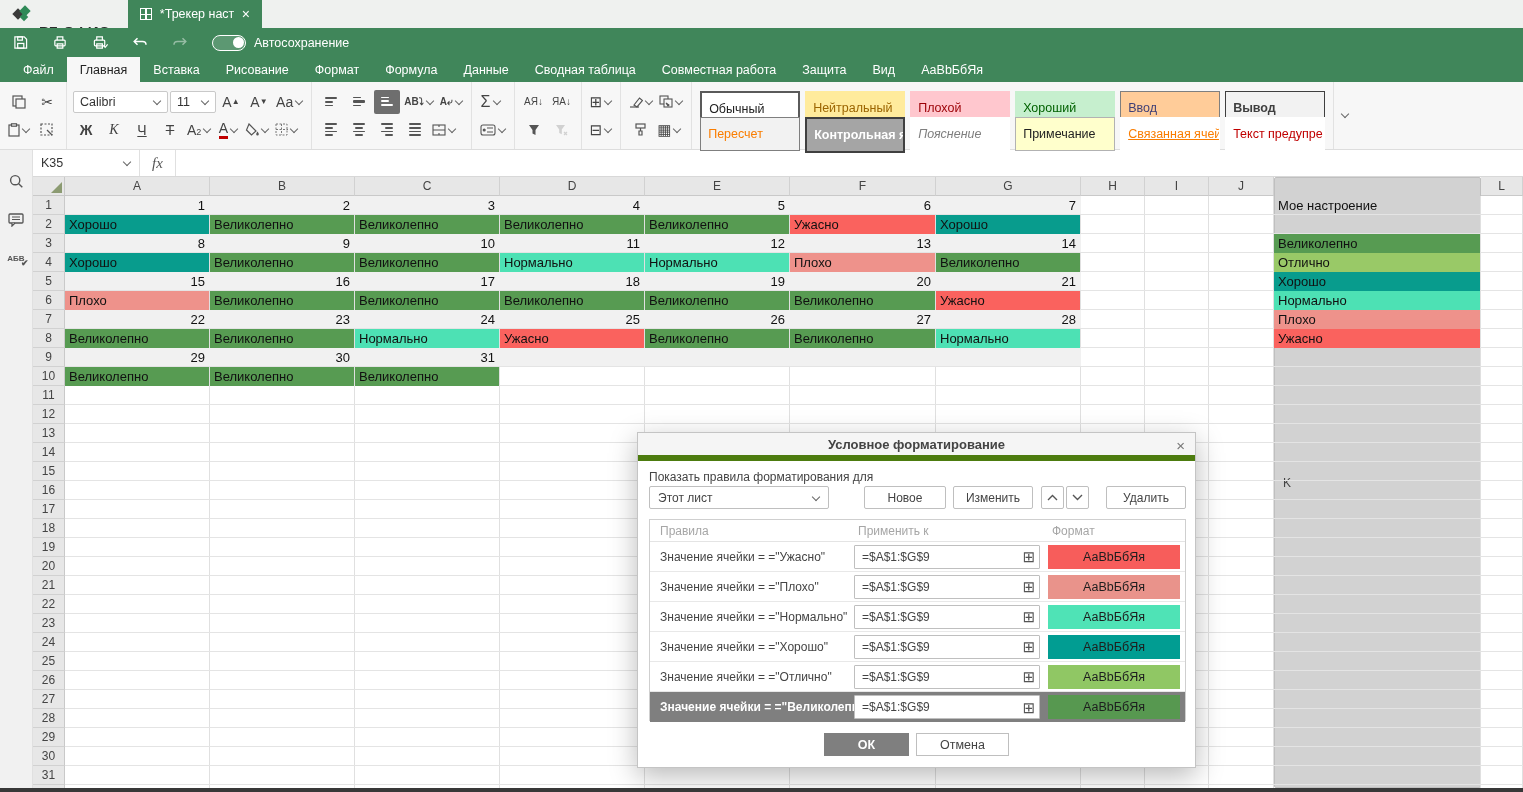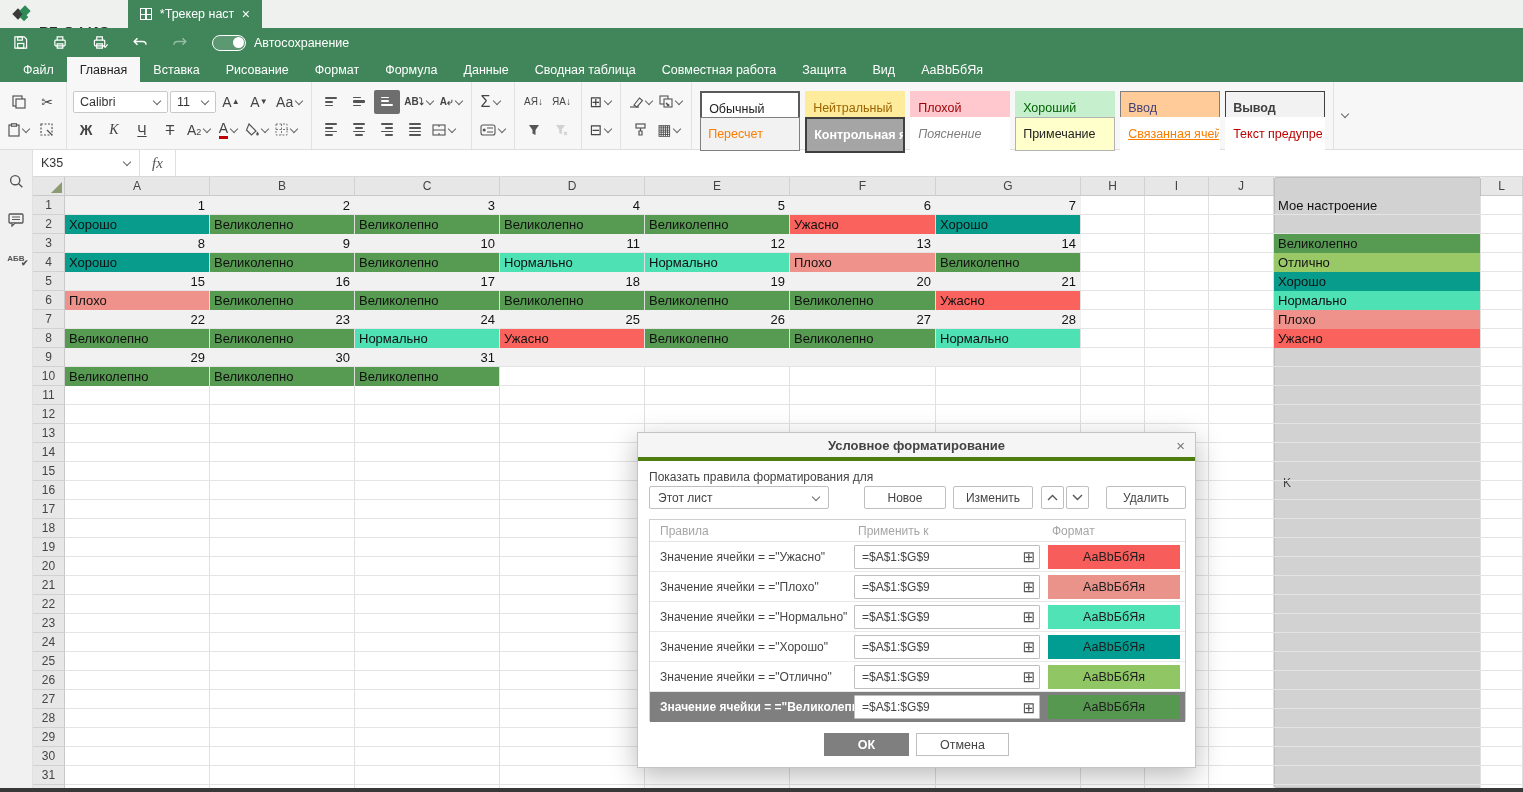--- a/index.html
+++ b/index.html
@@ -79,21 +79,21 @@
   .corner{position:absolute;left:0;top:0;width:32px;height:19px;background:#E7E7E7;border-right:1px solid #C9C9C9;border-bottom:1px solid #C9C9C9;}
   .corner .tri{position:absolute;right:2px;bottom:2px;width:0;height:0;border-left:11px solid transparent;border-bottom:11px solid #8C9B72;}
   .gline-v{top:19px;width:1px;background:#E0E0E0;}
   .gline-h{left:32px;height:1px;background:#E4E4E4;}
   .band{background:#F1F1F1;height:18px;}
   .cell{height:19px;line-height:19px;font-size:13px;color:#111;padding:0 4px;white-space:nowrap;overflow:hidden;}
   .cell.num{text-align:right;}
 
   
   .dialog{position:absolute;left:637px;top:432px;width:559px;height:336px;background:#fff;border:1px solid #C4C4C4;box-shadow:0 8px 26px rgba(0,0,0,.28);}
-  .dlg-title{height:28px;background:#F5F5F5;border-bottom:4px solid #4d7c0f;display:flex;align-items:center;justify-content:center;font-size:13px;font-weight:bold;color:#444;position:relative;}
+  .dlg-title{height:28px;background:#F5F5F5;border-bottom:6px solid #4d7c0f;display:flex;align-items:center;justify-content:center;font-size:13px;font-weight:bold;color:#444;position:relative;}
   .dlg-close{position:absolute;right:10px;top:4px;font-size:15px;color:#777;cursor:pointer;font-weight:normal;}
   .dlg-body{position:relative;height:307px;}
   .dlg-label{position:absolute;left:11px;top:9px;font-size:12px;color:#444;}
   .dlg-scope{position:absolute;left:11px;top:25px;width:180px;height:23px;}
   .sel{background:#fff;border:1px solid #BFBFBF;border-radius:2px;height:100%;display:flex;align-items:center;justify-content:space-between;padding:0 8px;font-size:12px;color:#444;cursor:pointer;}
   .dbtn{position:absolute;top:25px;height:23px;background:#fff;border:1px solid #BFBFBF;border-radius:2px;display:flex;align-items:center;justify-content:center;font-size:12px;color:#444;cursor:pointer;}
   .rules-table{position:absolute;left:11px;top:58px;width:537px;height:202px;border:1px solid #CFCFCF;}
   .rt-head{height:22px;display:flex;align-items:center;font-size:12px;color:#A6A6A6;border-bottom:1px solid #E4E4E4;text-decoration:underline;}
   .rt-row{height:30px;display:flex;align-items:center;border-bottom:1px solid #E8E8E8;position:relative;}
   .rt-row:last-child{border-bottom:none;}

